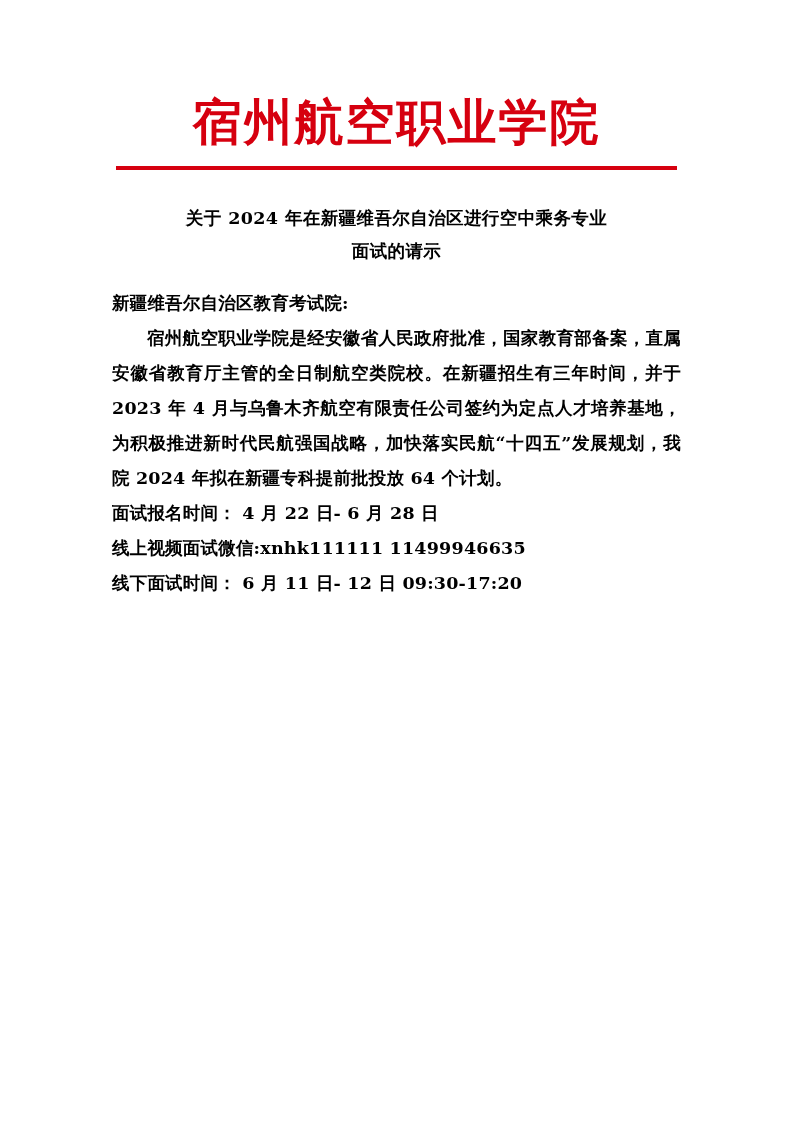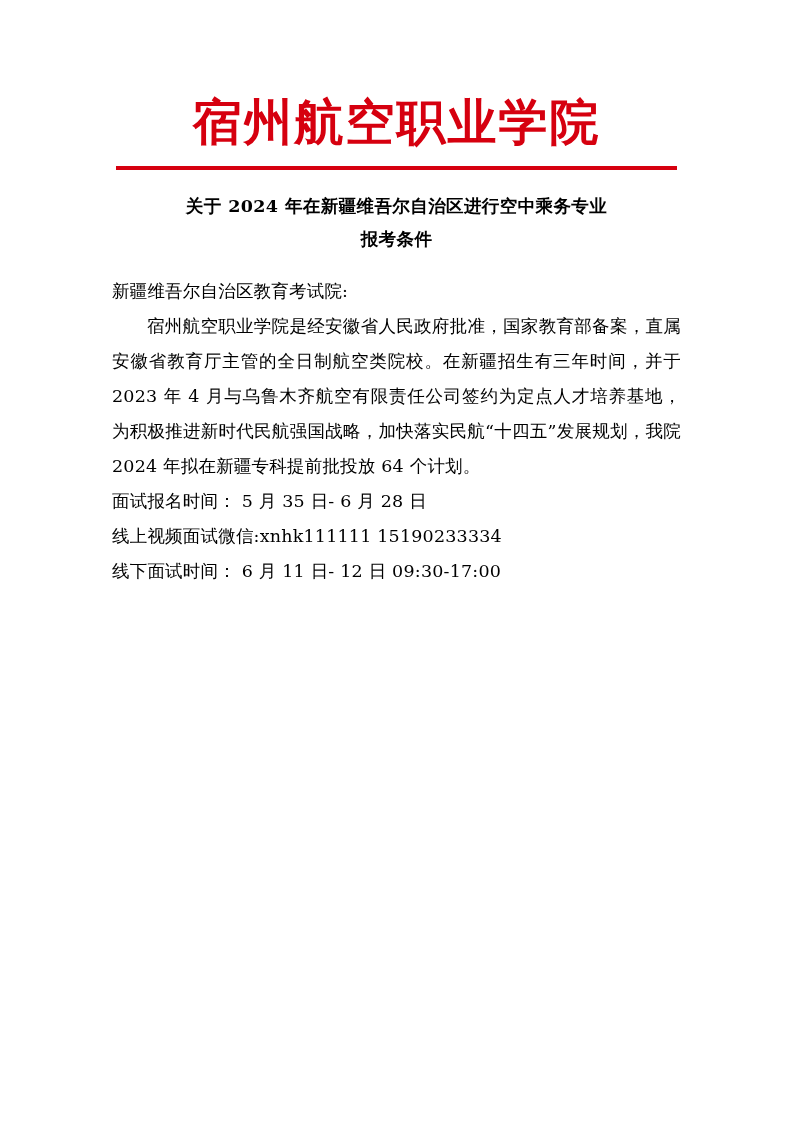--- a/index.html
+++ b/index.html
@@ -40,69 +40,71 @@
     width: 561px;
     height: 4px;
     background: #d6000f;
     margin: 16px auto 0 auto;
   }
   .doc-title {
     text-align: center;
     font-weight: bold;
     font-size: 17.5px;
     line-height: 1.9;
-    margin-top: 20px;
+    margin-top: 32px;
     letter-spacing: 0.4px;
   }
   .doc-title .line2 {
     display: block;
   }
   .body-wrap {
     margin: 18px 112px 0 112px;
     font-size: 17.5px;
     line-height: 2.0;
     letter-spacing: 0.2px;
     text-align: justify;
   }
   .salutation {
     margin-top: 10px;
   }
   p.para {
     margin: 0;
     text-indent: 2em;
     text-align: justify;
     text-justify: inter-ideograph;
+    font-weight: bold;
   }
   p.flat {
     margin: 0;
     text-indent: 0;
+    font-weight: bold;
   }
 </style>
 </head>
 <body>
 
 <div class="page">
 
   <div class="letterhead">
     <div class="letterhead-title" style="color: rgb(214, 0, 15);">宿州航空职业学院</div>
     <div class="letterhead-rule" style="background: rgb(214, 0, 15);"></div>
   </div>
 
   <div class="doc-title">
     <span class="line1">关于 2024 年在新疆维吾尔自治区进行空中乘务专业</span>
-    <span class="line2">报考条件</span>
+    <span class="line2">面试的请示</span>
   </div>
 
   <div class="body-wrap">
 
     <p class="flat salutation">新疆维吾尔自治区教育考试院:</p>
 
     <p class="para">宿州航空职业学院是经安徽省人民政府批准，国家教育部备案，直属安徽省教育厅主管的全日制航空类院校。在新疆招生有三年时间，并于 2023 年 4 月与乌鲁木齐航空有限责任公司签约为定点人才培养基地，为积极推进新时代民航强国战略，加快落实民航“十四五”发展规划，我院 2024 年拟在新疆专科提前批投放 64 个计划。</p>
 
 
 
-    <p class="flat">面试报名时间： 5 月 35 日- 6 月 28 日</p>
-    <p class="flat">线上视频面试微信:xnhk111111      15190233334</p>
-    <p class="flat">线下面试时间： 6 月 11 日- 12 日 09:30-17:00</p>
+    <p class="flat">面试报名时间： 4 月 22 日- 6 月 28 日</p>
+    <p class="flat">线上视频面试微信:xnhk111111      11499946635</p>
+    <p class="flat">线下面试时间： 6 月 11 日- 12 日 09:30-17:20</p>
 
   </div>
 
 </div>
 
 </body></html>

